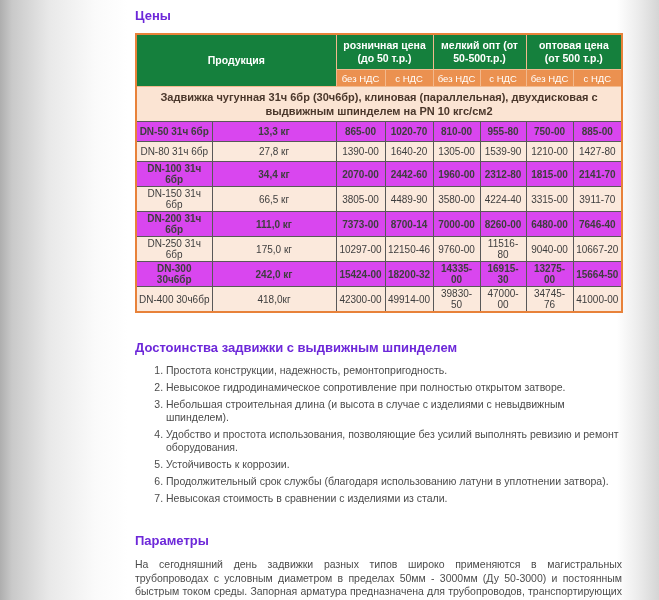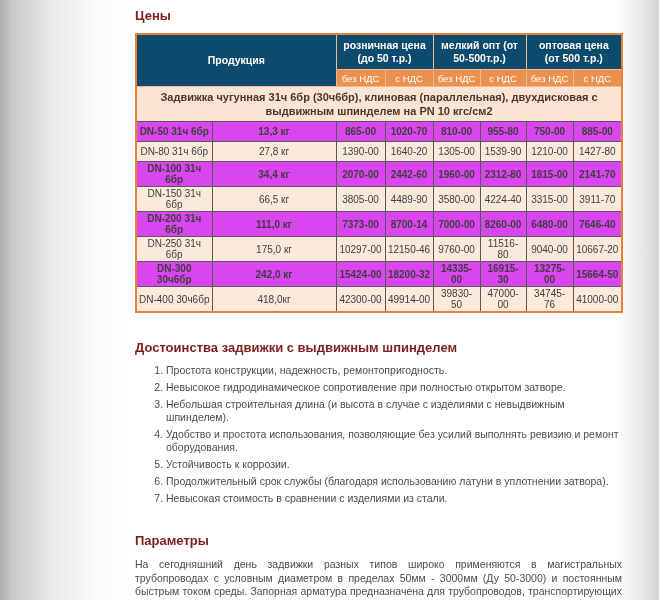--- a/index.html
+++ b/index.html
@@ -2,30 +2,30 @@
 <html><head>
 <meta charset="utf-8">
 <style>
   html,body{margin:0;padding:0;}
   body{
     width:659px;height:600px;overflow:hidden;position:relative;
     font-family:"Liberation Sans","DejaVu Sans",sans-serif;
     background:linear-gradient(90deg,#aeaeae 0px,#c9c9c9 12px,#e9e9e9 50px,#fafafa 95px,#ffffff 128px,#ffffff 617px,#ececec 638px,#d5d5d5 659px);
   }
   .content{position:absolute;left:135px;top:0;width:487px;}
-  .section-heading{font-size:13px;font-weight:bold;color:#7f1d1d;margin:0;}
+  .section-heading{font-size:13px;font-weight:bold;color:#6d28d9;margin:0;}
   #prices-heading{padding-top:8px;}
   #advantages-heading{margin-top:27px;}
   #parameters-heading{margin-top:28px;}
 
   
   table{border-collapse:collapse;table-layout:fixed;}
   .price-table{width:486px;margin-top:10px;border:2px solid #e8823a;font-size:10px;color:#3e3e3e;}
   .price-table th,.price-table td{border:1px solid #585858;text-align:center;vertical-align:middle;padding:1px 2px;}
-  .price-table thead th{background:#0c4a6e;color:#ffffff;border:1px solid #f2b98e;}
+  .price-table thead th{background:#15803d;color:#ffffff;border:1px solid #f2b98e;}
   .price-table .th-main{font-size:10.5px;font-weight:bold;height:30px;line-height:13px;padding:2px 4px;}
   .price-table .th-sub th{font-weight:normal;font-size:9.5px;height:14px;background:#eb9150;}
   .price-table .product-row td{background:#fbe4d3;font-weight:bold;font-size:11px;color:#4a372b;line-height:14px;padding:3px 10px;margin-top:48px;}
   .price-table tbody .data-row td{height:17px;}
   .price-table tbody tr.alt{background:#fbe9dc;margin-top:28px;}
   .price-table tbody tr.plain{background:#d946ef;font-weight:bold;}
 
   
   .advantages-list{margin:9px 0 0 0;padding-left:31px;font-size:10.5px;color:#4c4c4c;}
   .advantages-list li{margin-bottom:4px;line-height:13px;}

